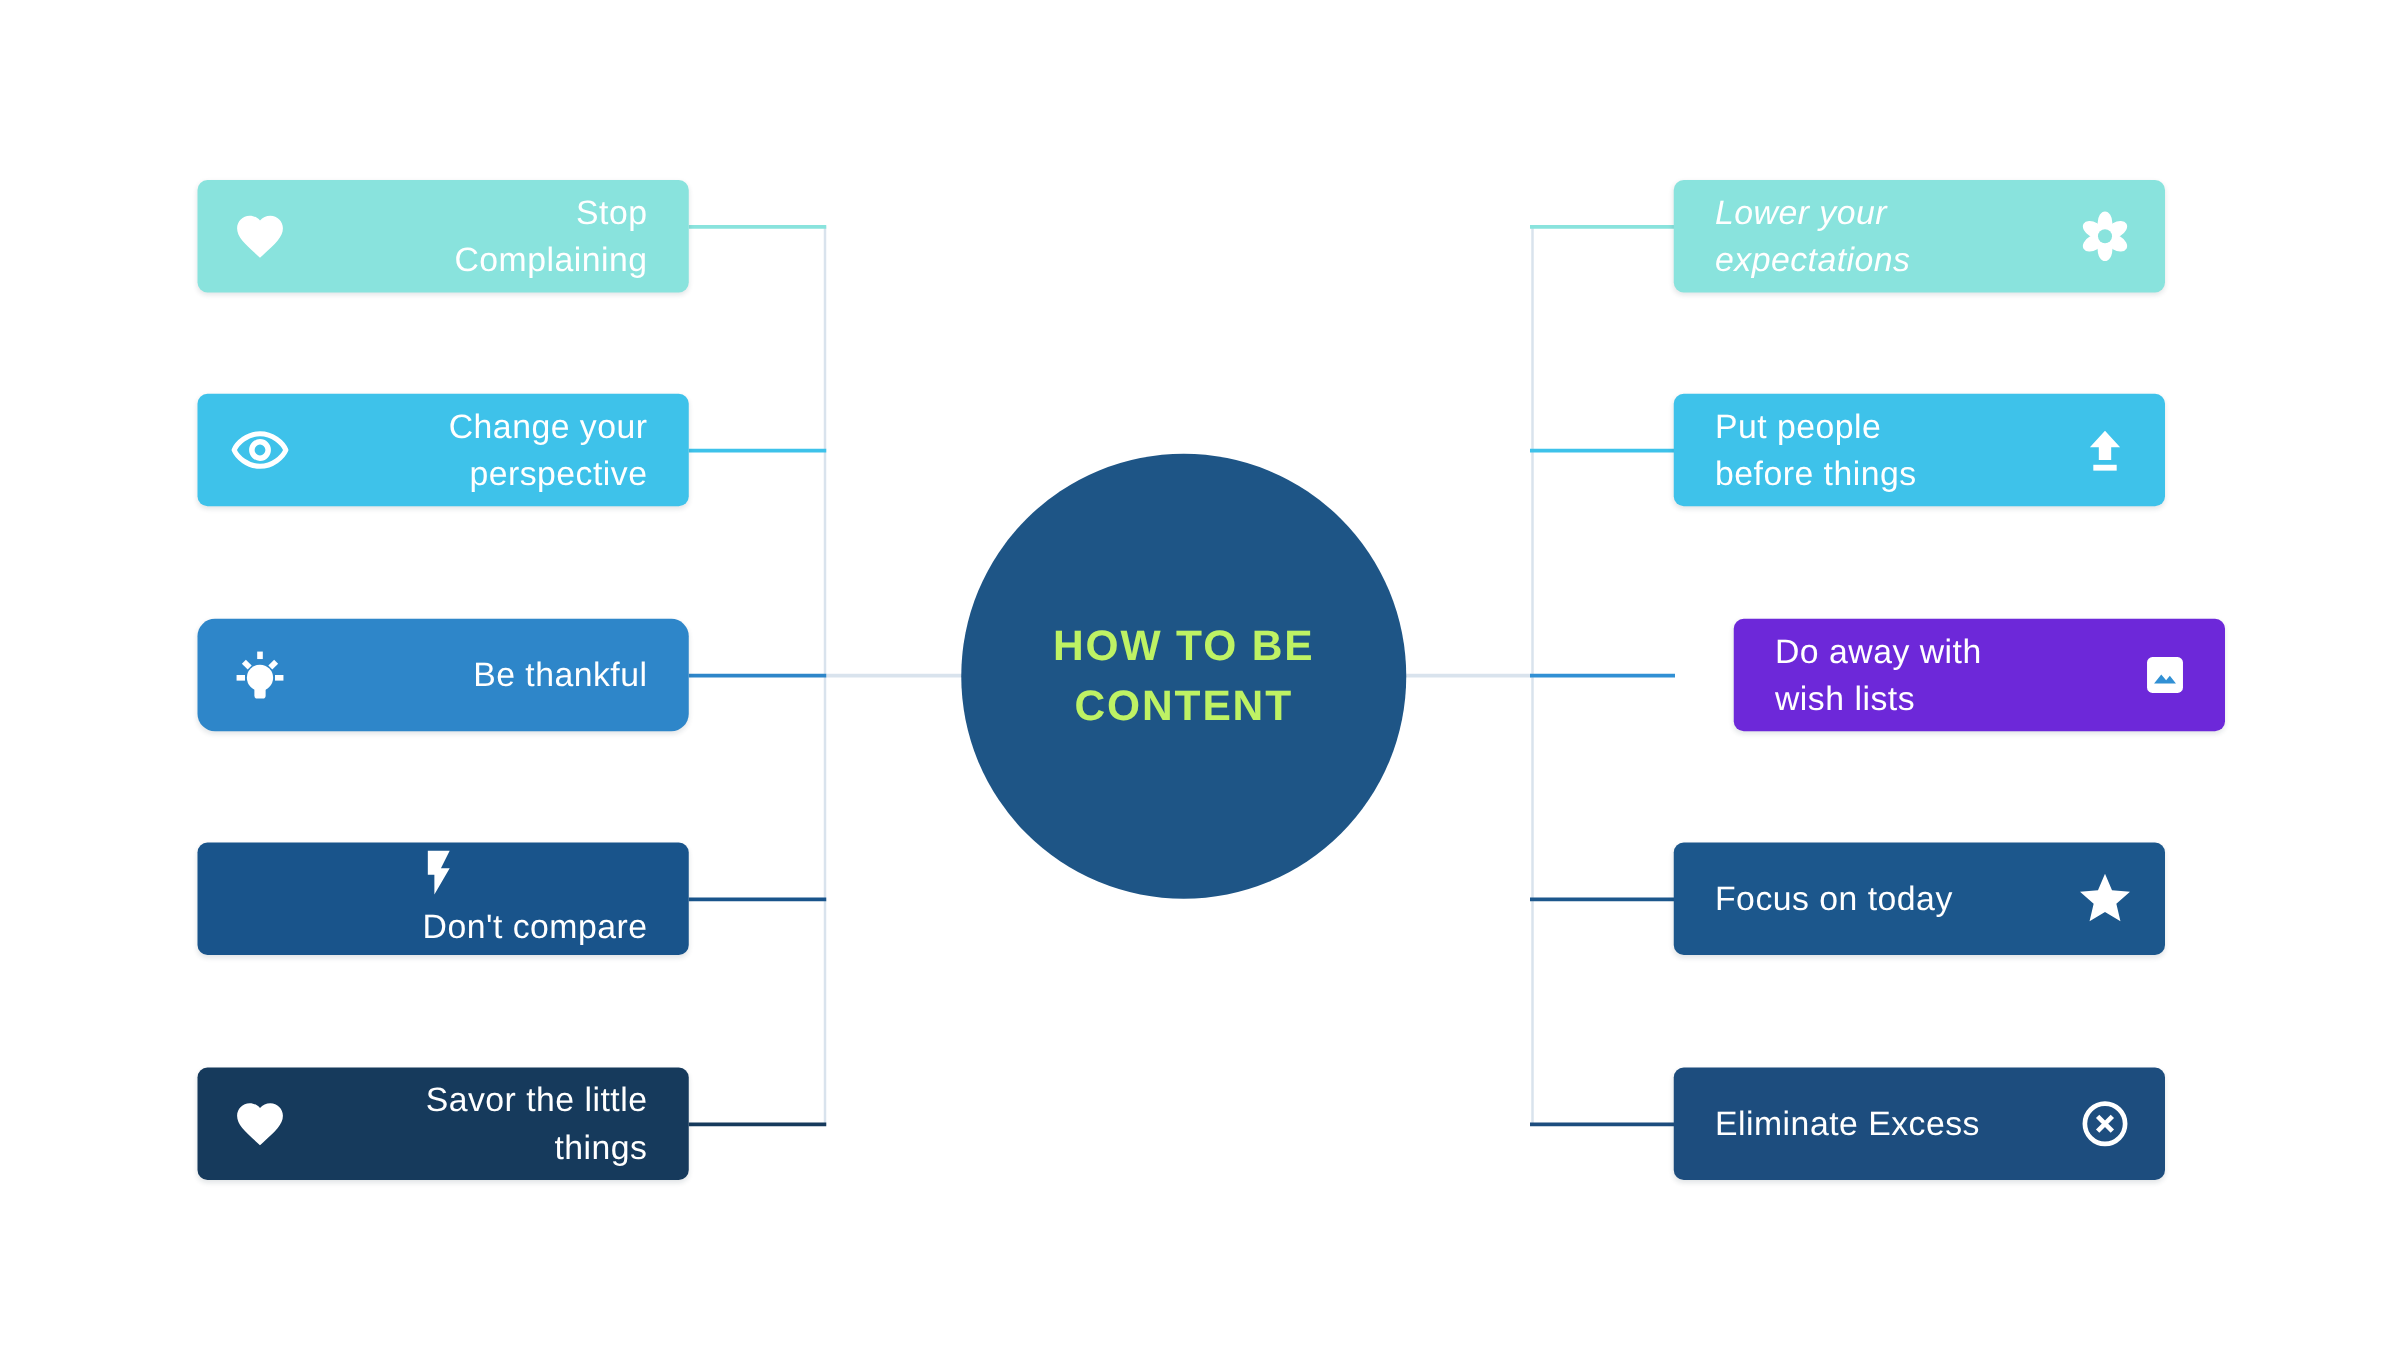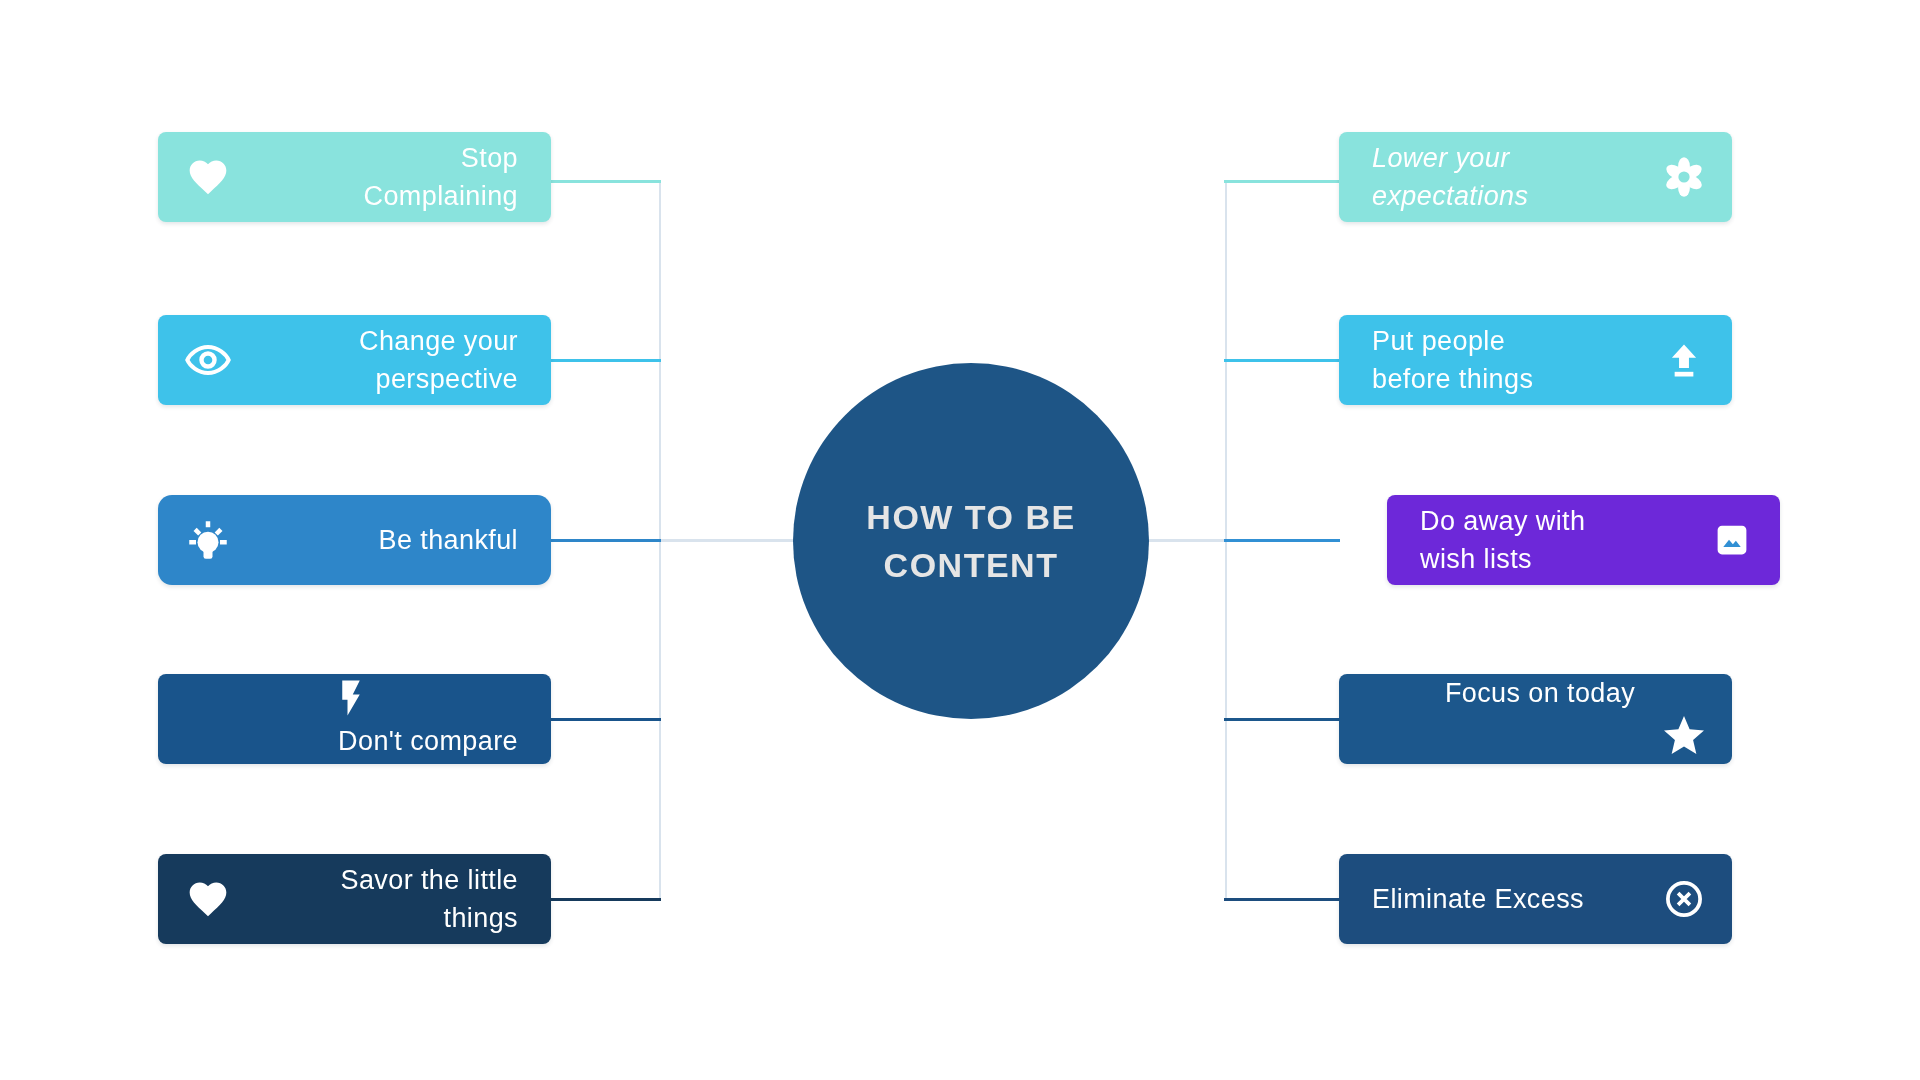--- a/index.html
+++ b/index.html
@@ -13,30 +13,30 @@
   .stub{position:absolute;height:3px;z-index:2;}
   .stub.l{left:551px;width:110px;} .stub.r{left:1224px;width:116px;}
   .s0{top:180px}.s1{top:359px}.s2{top:539px}.s3{top:718px}.s4{top:898px}
 
   
   .node{position:absolute;width:393px;height:90px;border-radius:8px;box-sizing:border-box;
         display:flex;align-items:center;color:#ffffff;z-index:3;
         box-shadow:0 2px 4px rgba(20,40,60,.12);}
   .node.left{left:158px;padding:0 33px 0 26px;}
   .node.right{left:1339px;padding:0 24px 0 33px;}
-  .r0{top:132px}.r1{top:315px}.r2{top:495px}.r3{top:674px}.r4{top:854px}
+  .r0{top:144px}.r1{top:315px}.r2{top:495px}.r3{top:674px}.r4{top:854px}
   .label{font-size:27px;line-height:38px;letter-spacing:.4px;white-space:pre-line;}
   .node.left .label{margin-left:auto;text-align:right;}
   .node.right .icon{margin-left:auto;}
   .icon{width:48px;height:48px;flex:0 0 auto;display:flex;align-items:center;justify-content:center;}
   .icon svg{display:block;}
 
   
-  .center-circle{position:absolute;left:793px;top:363px;width:356px;height:356px;border-radius:50%;
-                 display:flex;align-items:center;justify-content:center;color:#e5e5e5;z-index:4;}
+  .center-circle{position:absolute;left:769px;top:363px;width:356px;height:356px;border-radius:50%;
+                 display:flex;align-items:center;justify-content:center;color:#bef264;z-index:4;}
   .center-title{font-size:34px;font-weight:bold;line-height:48px;letter-spacing:1.5px;
                 text-align:center;white-space:pre-line;}
 </style>
 </head>
 <body>
 
 <div class="canvas">
 
   <div class="midline"></div>
   <div class="spine l"></div>
@@ -148,21 +148,21 @@
     <span class="label">Do away with
 wish lists</span>
     <span class="icon">
       <svg width="40" height="40" viewBox="0 0 32 32">
           <rect x="4.5" y="4.5" width="23" height="23" rx="3.5" fill="#fff"></rect>
           <path d="M9 21.5l4.6-5.8 3.1 3.7 2.4-2.9 3.9 5z" fill="#3190d4"></path>
         </svg>
     </span>
   </div>
 
-  <div class="node right r3" style="background-color: rgb(28, 87, 140); flex-direction: column;">
+  <div class="node right r3" style="background-color: rgb(28, 87, 140);">
     <span class="label">Focus on today</span>
     <span class="icon">
       <svg width="50" height="50" viewBox="0 0 24 24">
           <path fill="#fff" d="M12 17.27L18.18 21l-1.64-7.03L22 9.24l-7.19-.61L12 2 9.19 8.63 2 9.24l5.46 4.73L5.82 21z"></path>
         </svg>
     </span>
   </div>
 
   <div class="node right r4" style="background-color: rgb(29, 77, 126);">
     <span class="label">Eliminate Excess</span>

